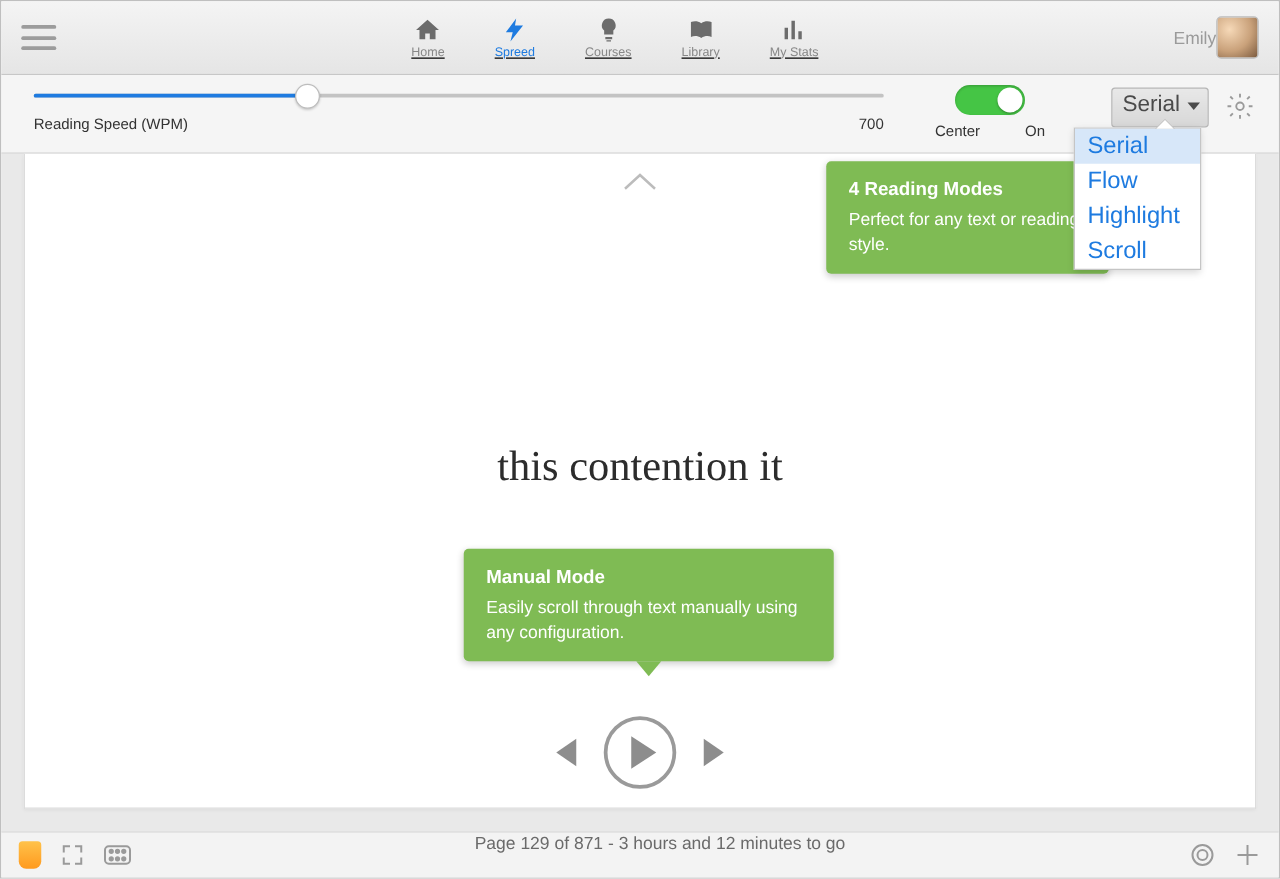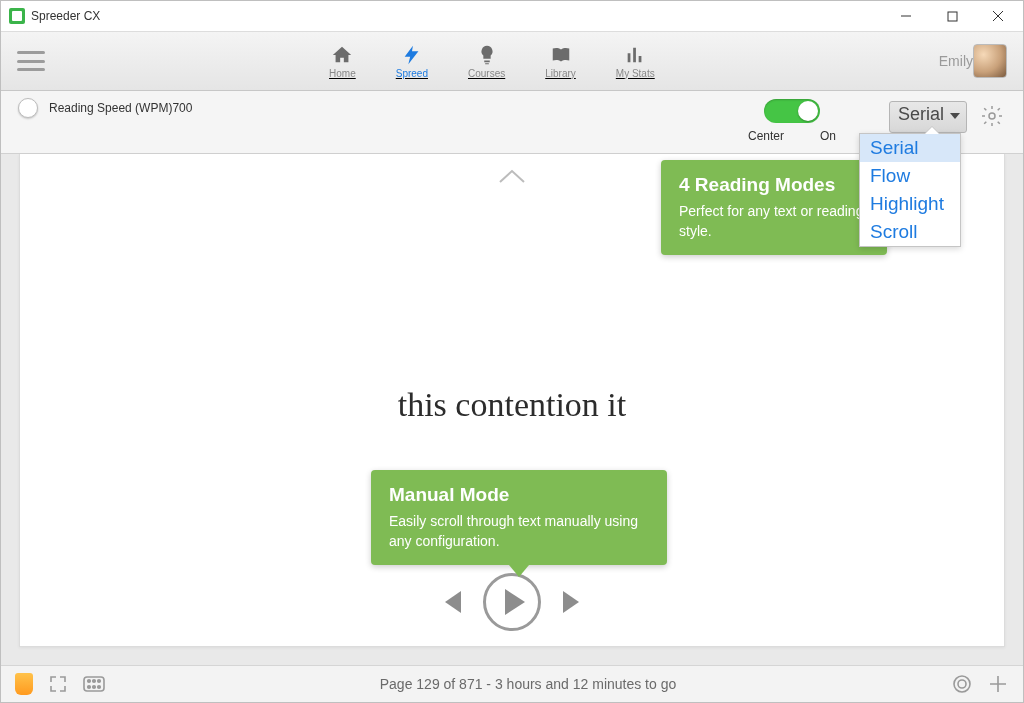--- a/index.html
+++ b/index.html
@@ -18,21 +18,21 @@
   .nav{flex:1;display:flex;justify-content:center;gap:40px;text-decoration:underline;}
   .nav-item{display:flex;flex-direction:column;align-items:center;gap:2px;font-size:10px;color:#888;cursor:pointer;}
   .nav-item svg{width:22px;height:22px;fill:#6c6c6c;}
   .nav-item.active{color:#1e7be0;}
   .nav-item.active svg{fill:#1e7be0;}
   .user-area{display:flex;align-items:center;}
   .user-name{font-size:14px;color:#9a9a9a;}
   .avatar{width:32px;height:32px;border-radius:4px;background:radial-gradient(circle at 30% 30%,#f6d9b8,#c9a17a 55%,#7b5a3e);border:1px solid #bbb;}
 
   .controls{height:54px;background:#f5f5f5;border-bottom:1px solid #d1d1d1;display:flex;align-items:flex-start;padding:8px 16px 0 16px;position:relative;}
-  .control-block{flex:1;display:flex;flex-direction:row;gap:22px;padding:0 10px;align-items:flex-end;}
+  .control-block{flex:1;display:flex;flex-direction:column;gap:8px;padding:0 10px;}
   .slider-track{position:relative;height:16px;}
   .track-bg{position:absolute;left:0;right:0;top:7px;height:3px;background:#c3c3c3;border-radius:2px;}
   .track-fill{position:absolute;left:0;top:7px;height:3px;background:#1e7be0;border-radius:2px;}
   .knob{position:absolute;top:-1px;width:18px;height:18px;background:#fff;border:1px solid #bdbdbd;border-radius:50%;box-shadow:0 1px 2px rgba(0,0,0,.2);}
   .control-labels{display:flex;justify-content:space-between;font-size:12px;color:#333;}
 
   .center-toggle{width:150px;display:flex;flex-direction:column;align-items:center;gap:6px;padding-top:0;}
   .switch{width:56px;height:24px;background:#45c545;border-radius:12px;position:relative;box-shadow:inset 0 1px 2px rgba(0,0,0,.2);}
   .switch .dot{position:absolute;right:2px;top:2px;width:20px;height:20px;background:#fff;border-radius:50%;box-shadow:0 1px 2px rgba(0,0,0,.3);}
   .toggle-labels{display:flex;gap:36px;font-size:12px;color:#333;}
@@ -55,60 +55,40 @@
   .chevron-up{top:14px;}
   .reader-text{position:absolute;top:232px;left:0;right:0;text-align:center;font-size:34px;color:#2c2c2c;font-family:Georgia,serif;}
 
   .play-controls{position:absolute;bottom:34px;left:50%;transform:translateX(-50%);display:flex;align-items:center;gap:22px;}
   .play-main{width:52px;height:52px;border:3px solid #9a9a9a;border-radius:50%;display:flex;align-items:center;justify-content:center;cursor:pointer;}
   .tri{width:0;height:0;border-top:13px solid transparent;border-bottom:13px solid transparent;border-left:20px solid #8d8d8d;margin-left:5px;}
   .tri-sm-l{width:0;height:0;border-top:11px solid transparent;border-bottom:11px solid transparent;border-right:16px solid #8d8d8d;cursor:pointer;}
   .tri-sm-r{width:0;height:0;border-top:11px solid transparent;border-bottom:11px solid transparent;border-left:16px solid #8d8d8d;cursor:pointer;}
 
   .tooltip{position:absolute;background:#7fbb54;color:#fff;border-radius:4px;padding:14px 18px;box-shadow:0 2px 6px rgba(0,0,0,.2);font-size:14px;z-index:15;}
-  .tooltip h4{margin:0 0 6px 0;font-size:19px;font-weight:700;}
+  .tooltip h4{margin:0 0 6px 0;font-size:15px;font-weight:700;}
   .tooltip p{margin:0;line-height:1.4;}
   .tip1{top:6px;left:660px;width:190px;}
   .tip1::after{content:"";position:absolute;right:-12px;top:16px;border-top:8px solid transparent;border-bottom:22px solid transparent;border-left:14px solid #7fbb54;}
   .tip2{top:316px;left:370px;width:260px;}
   .tip2::after{content:"";position:absolute;bottom:-12px;left:50%;transform:translateX(-50%);border-left:10px solid transparent;border-right:10px solid transparent;border-top:12px solid #7fbb54;}
 
-  .statusbar{height:36px;background:#f3f3f3;border-top:1px solid #d5d5d5;display:flex;align-items:center;padding:0 14px;font-size:14px;color:#6a6a6a;}
+  .statusbar{height:36px;background:#f3f3f3;border-top:1px solid #d5d5d5;display:flex;padding:0 14px;font-size:14px;color:#6a6a6a;}
   .status-left{display:flex;align-items:center;gap:14px;}
   .badge-icon{width:18px;height:22px;background:linear-gradient(#ffc24a,#ff9a1f);border-radius:3px 3px 6px 6px;position:relative;}
   .expand-btn,.grid-btn,.target-btn,.plus-btn{width:22px;height:22px;display:flex;align-items:center;justify-content:center;cursor:pointer;}
   .status-center{flex:1;text-align:center;}
   .status-right{display:flex;align-items:center;gap:14px;}
   svg.icon-stroke{fill:none;stroke:#9a9a9a;stroke-width:1.6;}
 </style>
 </head>
 <body>
 
 <div class="app">
 
-  <div class="titlebar">
-    <div class="title-app-icon"></div>
-    <div class="title-text">Spreeder CX</div>
-    <div class="title-spacer"></div>
-    <div class="win-btn">
-      <svg width="12" height="12" viewBox="0 0 12 12">
-          <path d="M1 6 H11" stroke="#333" stroke-width="1"></path>
-        </svg>
-    </div>
-    <div class="win-btn">
-      <svg width="11" height="11" viewBox="0 0 11 11">
-          <rect x="1" y="1" width="9" height="9" fill="none" stroke="#333" stroke-width="1"></rect>
-        </svg>
-    </div>
-    <div class="win-btn close">
-      <svg width="12" height="12" viewBox="0 0 12 12">
-          <path d="M1 1 L11 11 M11 1 L1 11" stroke="currentColor" stroke-width="1"></path>
-        </svg>
-    </div>
-  </div>
 
   <div class="toolbar">
     <div class="hamburger">
         <span></span>
         <span></span>
         <span></span>
       </div>
     <div class="nav">
       <div class="nav-item">
         <svg viewBox="0 0 24 24">

